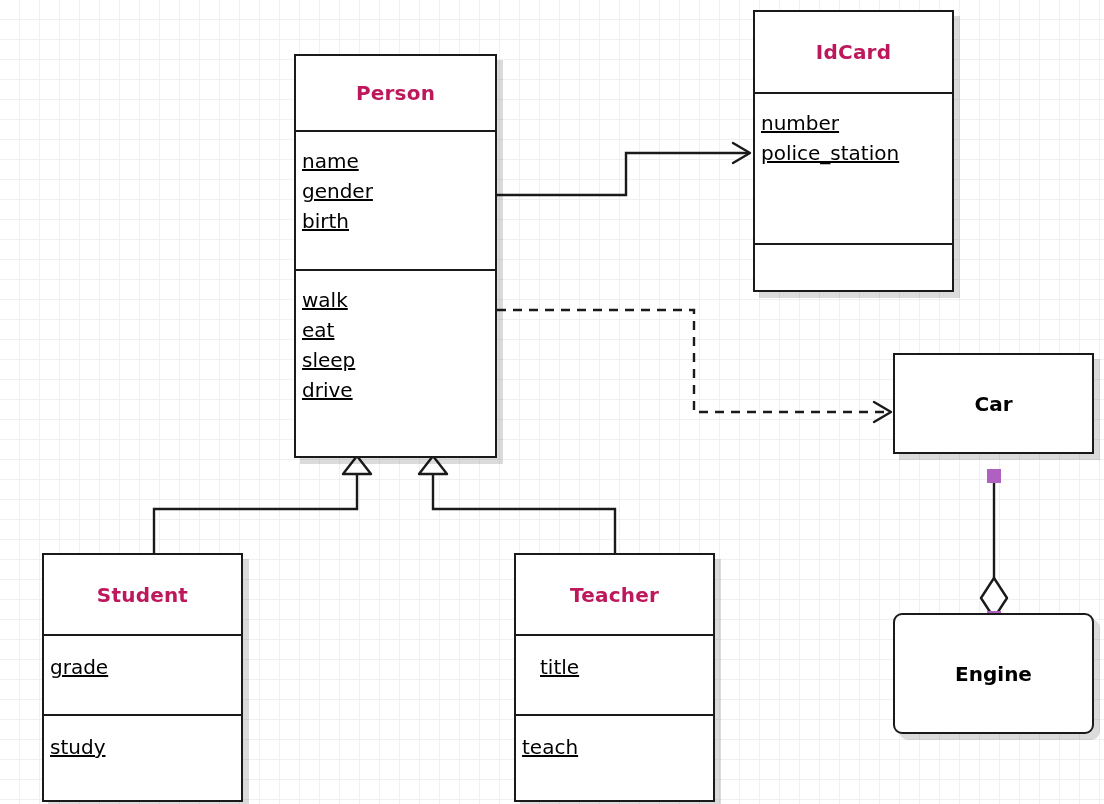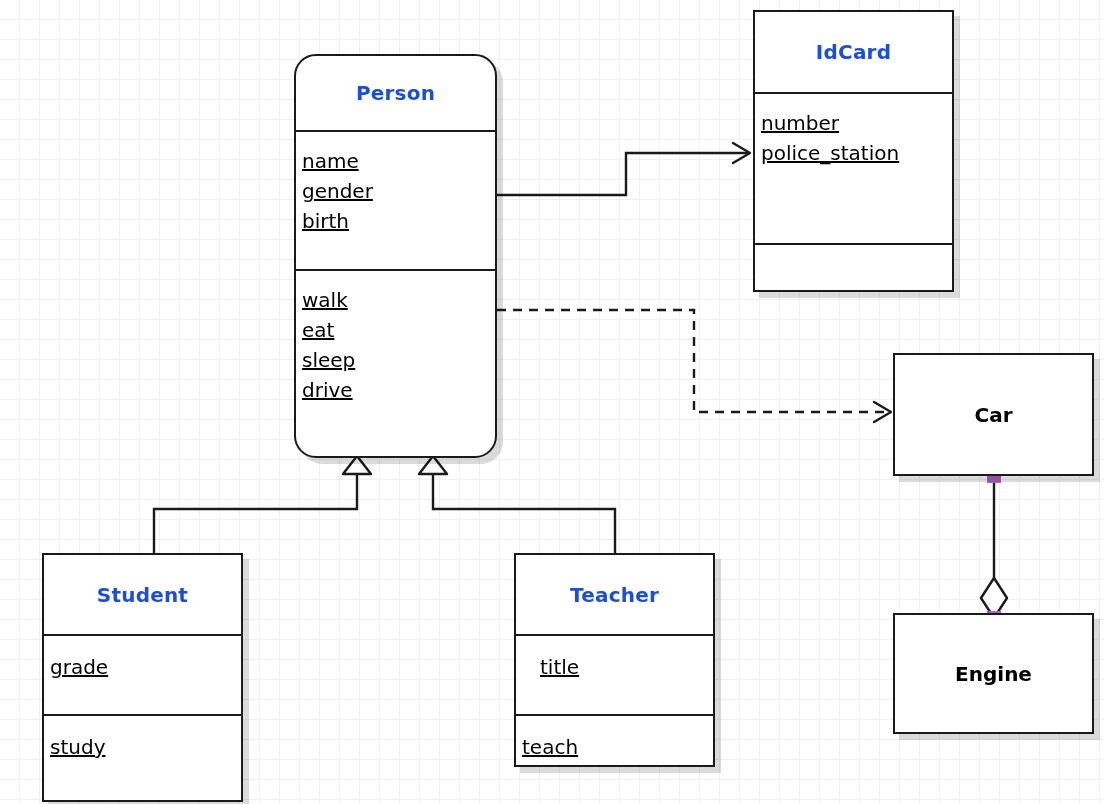--- a/index.html
+++ b/index.html
@@ -46,21 +46,21 @@
   .compartment + .compartment {
     border-top: 2px solid #1a1a1a;
     text-decoration: underline;
   }
   .cls-title {
     display: flex;
     align-items: center;
     justify-content: center;
     font-weight: bold;
     font-size: 20px;
-    color: #1d4ed8;
+    color: #be185d;
     letter-spacing: 0.2px;
   }
   .cls-members {
     padding: 14px 0 0 6px;
     font-size: 20px;
     line-height: 30px;
     color: #000000;
   }
   .cls-members.tight {
     padding-top: 16px;
@@ -100,21 +100,21 @@
       <path d="M 615 553 L 615 509 L 433 509 L 433 474"></path>
       <path d="M 419 474 L 433 456 L 447 474 Z" fill="#ffffff" stroke-linejoin="round"></path>
 
       <path d="M 994 474 L 994 610"></path>
       <path d="M 994 578 L 1007 598 L 994 618 L 981 598 Z" fill="#ffffff" stroke-linejoin="round"></path>
       <rect x="987" y="469" width="14" height="14" fill="#b060c0" stroke="none"></rect>
       <rect x="987" y="611" width="14" height="14" fill="#b060c0" stroke="none"></rect>
     </g>
   </svg>
 
-  <div class="uml-class" style="left:294px; top:54px; width:203px; height:404px;border-radius:22px;">
+  <div class="uml-class" style="left:294px; top:54px; width:203px; height:404px;">
     <div class="compartment cls-title" style="height:74px;">Person</div>
     <div class="compartment cls-members" style="height:139px;">
       <div class="member">name</div>
       <div class="member">gender</div>
       <div class="member">birth</div>
     </div>
     <div class="compartment cls-members" style="flex:1;">
       <div class="member">walk</div>
       <div class="member">eat</div>
       <div class="member">sleep</div>
@@ -134,31 +134,31 @@
   <div class="uml-class" style="left:42px; top:553px; width:201px; height:249px;">
     <div class="compartment cls-title" style="height:79px;">Student</div>
     <div class="compartment cls-members tight" style="height:80px;">
       <div class="member">grade</div>
     </div>
     <div class="compartment cls-members tight" style="flex:1;">
       <div class="member">study</div>
     </div>
   </div>
 
-  <div class="uml-class" style="left:514px; top:553px; width:201px; height:214px;">
+  <div class="uml-class" style="left:514px; top:553px; width:201px; height:249px;">
     <div class="compartment cls-title" style="height:79px;">Teacher</div>
     <div class="compartment cls-members tight" style="height:80px;padding-left:24px;">
       <div class="member">title</div>
     </div>
     <div class="compartment cls-members tight" style="flex:1;">
       <div class="member">teach</div>
     </div>
   </div>
 
-  <div class="uml-class" style="left:893px; top:353px; width:201px; height:123px;">
+  <div class="uml-class" style="left:893px; top:353px; width:201px; height:101px;">
     <div class="center-only">Car</div>
   </div>
 
-  <div class="uml-class" style="left:893px; top:613px; width:201px; height:121px;">
+  <div class="uml-class" style="left:893px; top:613px; width:201px; height:121px;border-radius:9px;">
     <div class="center-only">Engine</div>
   </div>
 
 </div>
 
 </body></html>

